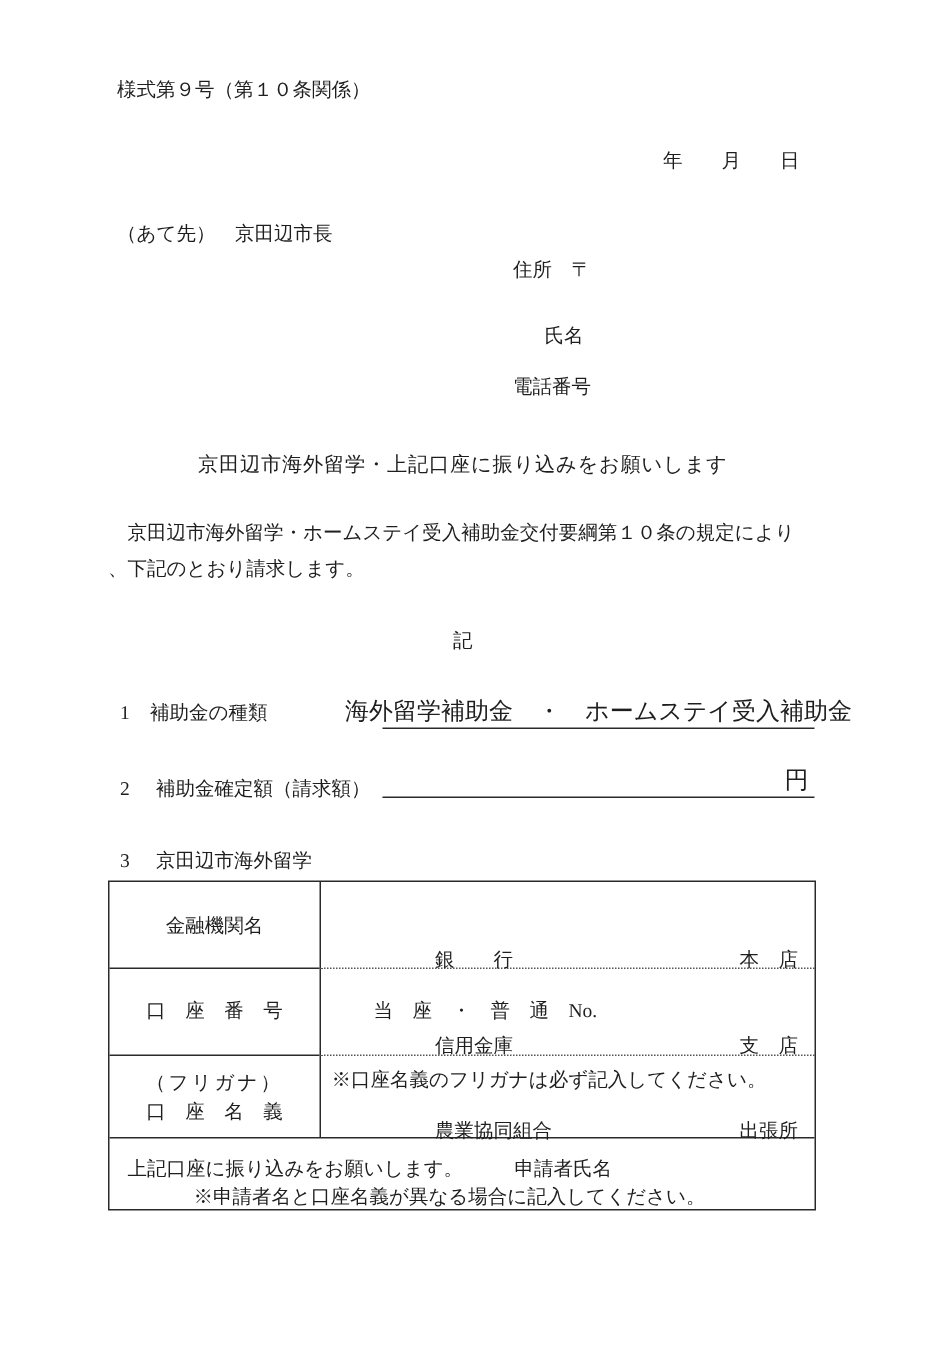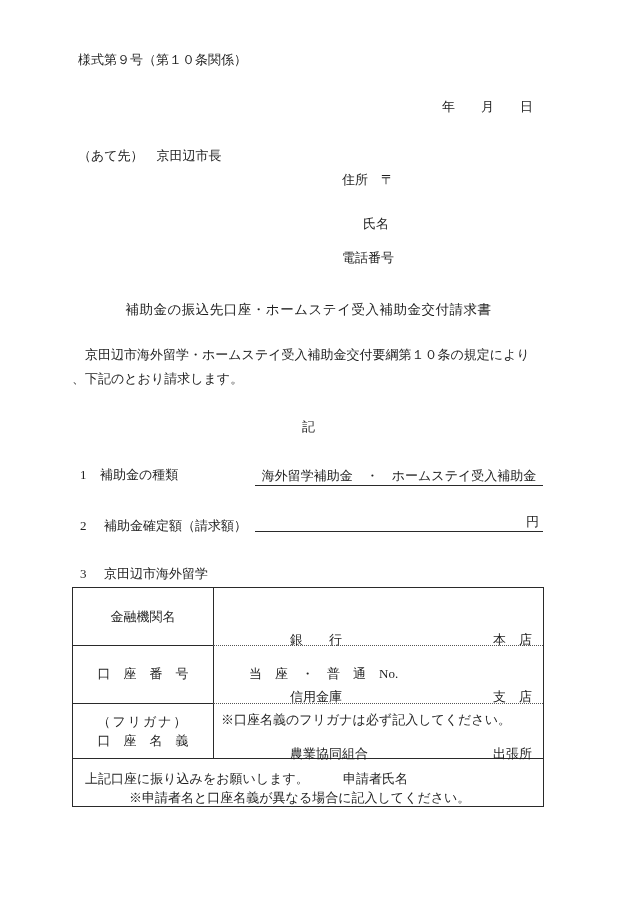--- a/index.html
+++ b/index.html
@@ -11,21 +11,21 @@
     color:#1e1e1e;
     overflow:hidden;
   }
   .t { position:absolute; font-size:13px; line-height:1.3; white-space:pre; }
   .small { font-size:10.5px; }
   .cwrap { left:72px; width:473px; text-align:center; }
   .ul {
     position:absolute;
     border-bottom:1px solid #2a2a2a;
     display:flex; align-items:flex-end;
-    font-size:13px; white-space:pre;
+    font-size:16px; white-space:pre;
   }
   .tbl {
     position:absolute;
     left:72px; top:587px;
     width:472px; height:220px;
     border:1.4px solid #2a2a2a;
     box-sizing:border-box;
   }
   .line { position:absolute; }
   .solid-h { border-top:1px solid #2a2a2a; height:0; }
@@ -41,21 +41,21 @@
 <div class="page">
 
   <div class="t" style="left:78px; top:52px;">様式第９号（第１０条関係）</div>
   <div class="t" style="left:442px; top:99px;">年　　月　　日</div>
   <div class="t" style="left:78px; top:148px;">（あて先）　京田辺市長</div>
 
   <div class="t" style="left:342px; top:172px;">住所　〒</div>
   <div class="t" style="left:342px; top:216px;margin-left:21px;">氏名</div>
   <div class="t" style="left:342px; top:250px;">電話番号</div>
 
-  <div class="t cwrap" style="top:301px; font-size:13.5px; letter-spacing:0.5px;">補助金の振込先口座・ホームステイ受入補助金交付請求書</div>
+  <div class="t cwrap" style="top:301px; font-size:13.5px; letter-spacing:0.5px;">京田辺市海外留学・上記口座に振り込みをお願いします</div>
 
   <div class="t" style="left:72px; top:347px;">　京田辺市海外留学・ホームステイ受入補助金交付要綱第１０条の規定により</div>
   <div class="t" style="left:72px; top:371px;">、下記のとおり請求します。</div>
 
   <div class="t cwrap" style="top:419px;">記</div>
 
   <div class="t" style="left:80px; top:467px;">1</div>
   <div class="t" style="left:100px; top:467px;">補助金の種類</div>
   <div class="ul" style="left:255px; top:466px; width:288px; height:19px; justify-content:center;">
     <span>海外留学補助金　・　ホームステイ受入補助金</span>

